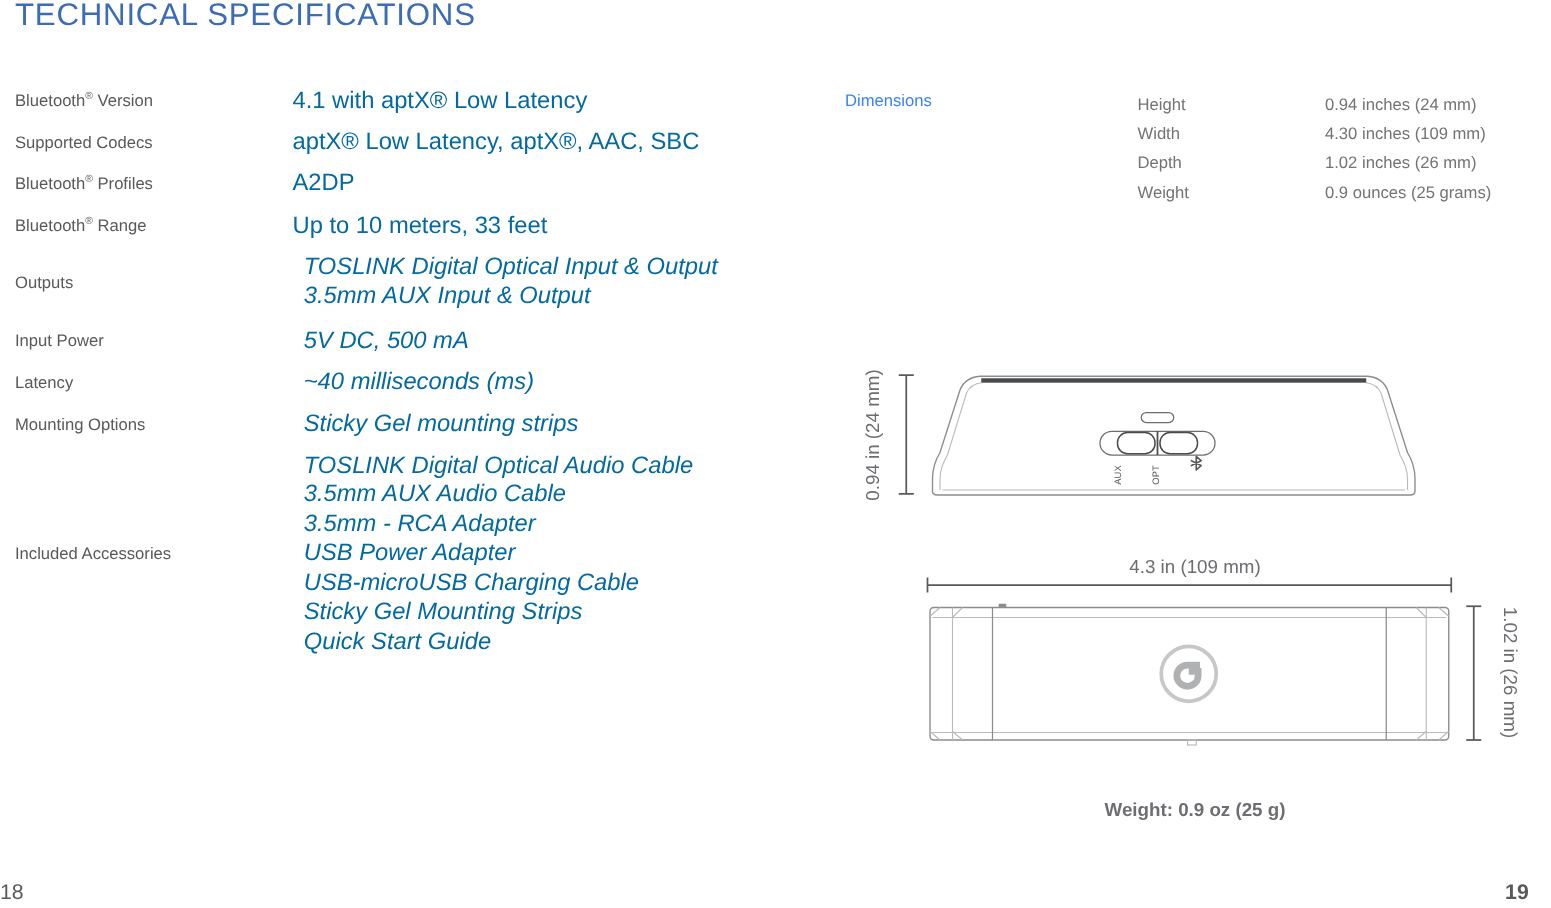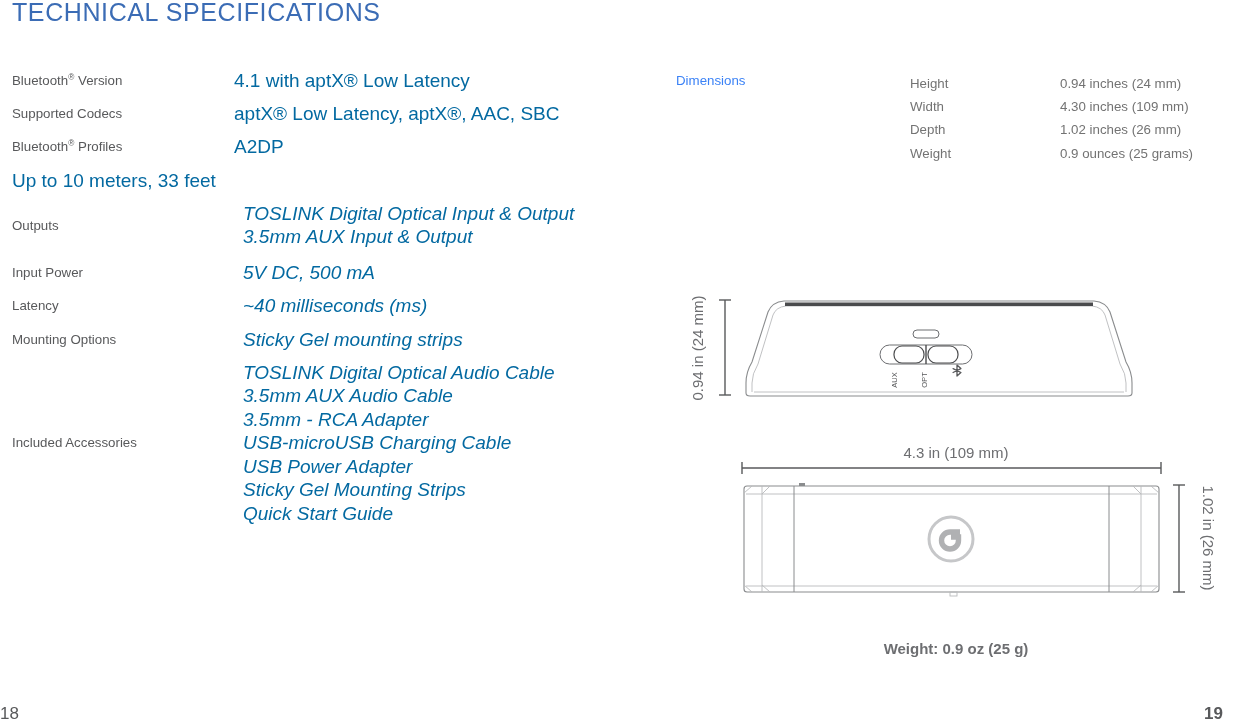--- a/index.html
+++ b/index.html
@@ -151,20 +151,21 @@
   </div>
 
   <div class="spec-row">
     <div class="spec-label"><span>Bluetooth</span><sup class="reg">®</sup><span> Profiles</span></div>
     <div class="spec-values">
       <span class="v">A2DP</span>
     </div>
   </div>
 
   <div class="spec-row">
+    <div class="spec-label"><span>Bluetooth</span><sup class="reg">®</sup><span> Range</span></div>
     <div class="spec-values">
       <span class="v">Up to 10 meters, 33 feet</span>
     </div>
   </div>
 
   <div class="spec-row indent" style="margin-bottom:19px;">
     <div class="spec-label">Outputs</div>
     <div class="spec-values">
       <span class="v">TOSLINK Digital Optical Input &amp; Output</span>
       <span class="v">3.5mm AUX Input &amp; Output</span>
@@ -191,22 +192,22 @@
       <span class="v">Sticky Gel mounting strips</span>
     </div>
   </div>
 
   <div class="spec-row indent">
     <div class="spec-label">Included Accessories</div>
     <div class="spec-values">
       <span class="v">TOSLINK Digital Optical Audio Cable</span>
       <span class="v">3.5mm AUX Audio Cable</span>
       <span class="v">3.5mm - RCA Adapter</span>
+      <span class="v">USB Power Adapter</span>
       <span class="v">USB-microUSB Charging Cable</span>
-      <span class="v">USB Power Adapter</span>
       <span class="v">Sticky Gel Mounting Strips</span>
       <span class="v">Quick Start Guide</span>
     </div>
   </div>
 
 </div>
 
 <div class="dim-block">
   <div class="dim-heading">Dimensions</div>
   <div class="dim-grid">

